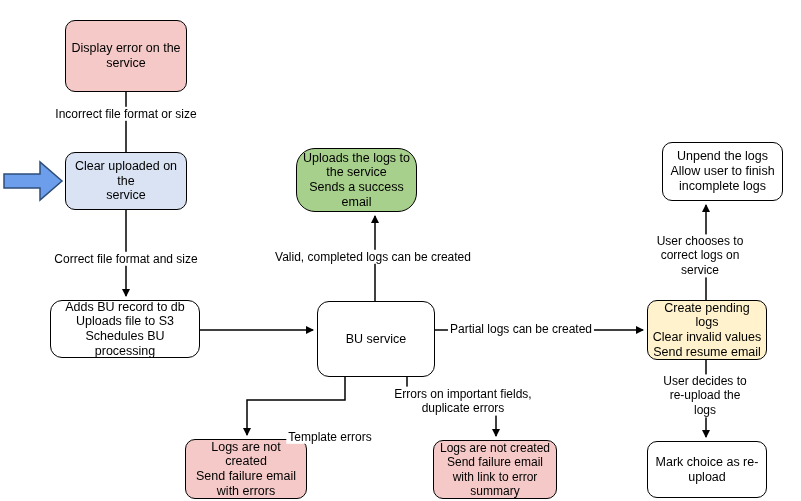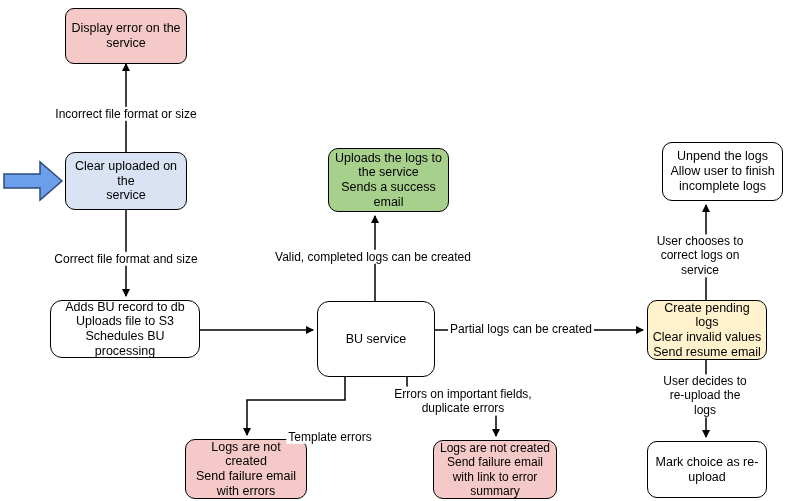--- a/index.html
+++ b/index.html
@@ -47,25 +47,25 @@
     background: #ffffff;
     font-size: 12px;
     line-height: 1.2;
     color: #000000;
     text-align: center;
     white-space: pre-line;
     padding: 0 2px;
   }
 
   
-  #n-display-error { left: 65px;  top: 8px;   width: 122px; height: 56px; border-radius: 9px; }
+  #n-display-error { left: 65px;  top: 20px;   width: 122px; height: 72px; }
   #n-file-uploaded { left: 65px;  top: 152px; width: 122px; height: 58px; }
   #n-adds-bu       { left: 50px;  top: 300px; width: 150px; height: 58px; border-radius: 12px; }
   #n-bu-service    { left: 317px; top: 301px; width: 118px; height: 76px; border-radius: 12px; }
-  #n-uploads-logs  { left: 328px; top: 148px; width: 121px; height: 64px; }
+  #n-uploads-logs  { left: 296px; top: 148px; width: 121px; height: 64px; border-radius: 19px; }
   #n-unpend        { left: 662px; top: 142px; width: 121px; height: 59px; }
   #n-create-pending{ left: 647px; top: 300px; width: 120px; height: 60px; }
   #n-mark-choice   { left: 647px; top: 441px; width: 120px; height: 57px; }
   #n-logs-errors   { left: 185px; top: 439px; width: 122px; height: 60px; }
   #n-logs-summary  { left: 433px; top: 440px; width: 124px; height: 59px; font-size: 12px; }
 
   #l-incorrect     { left: 126px; top: 114px; }
   #l-correct       { left: 126px; top: 259px; }
   #l-valid         { left: 373px; top: 257px; }
   #l-partial       { left: 521px; top: 329px; }

